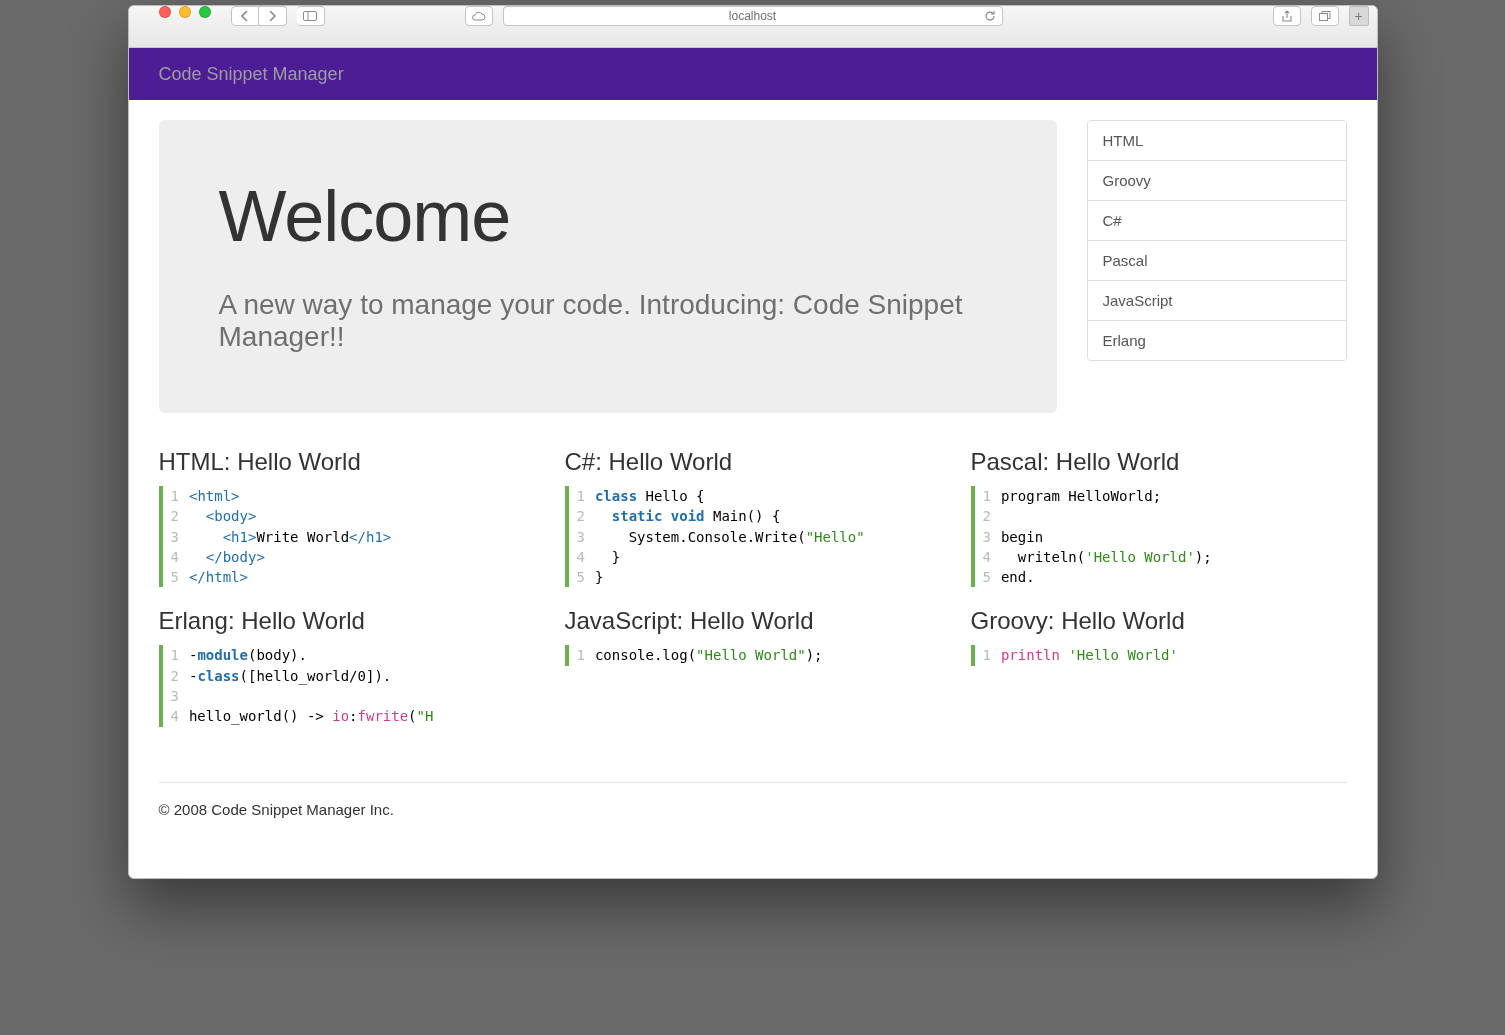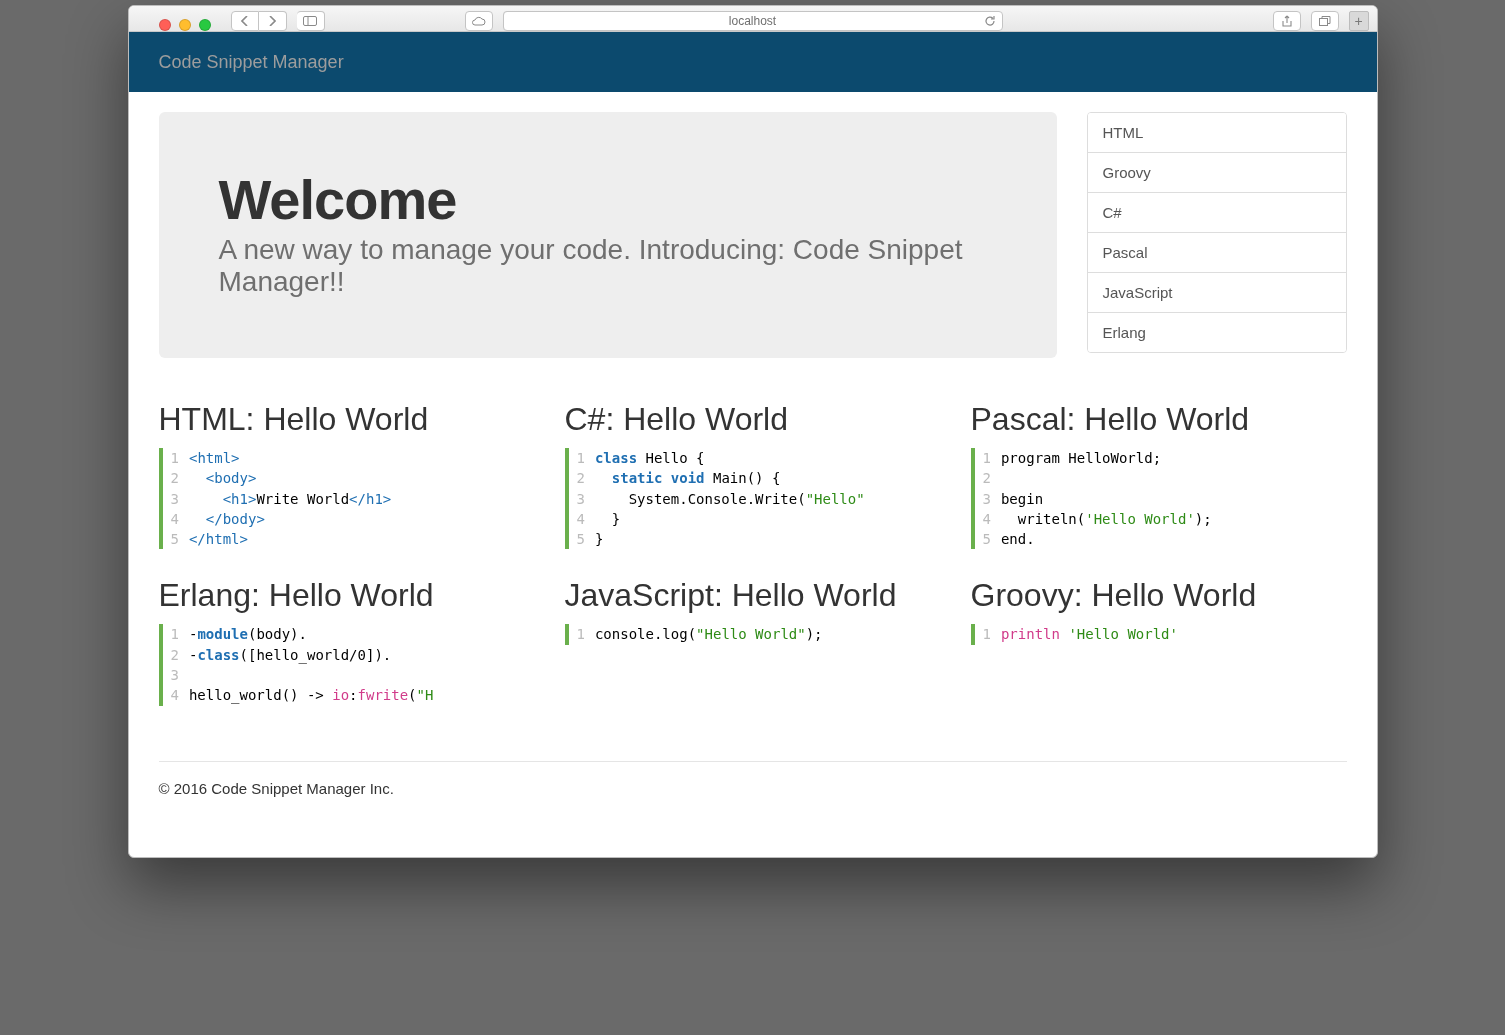--- a/index.html
+++ b/index.html
@@ -10,25 +10,25 @@
   .mac-window {
     width:1250px;
     margin:5px auto 0;
     background:#fff;
     border-radius:6px;
     box-shadow:0 28px 60px rgba(0,0,0,.45);
     overflow:hidden;
     border:1px solid #bdbdbd;
   }
   .titlebar {
-    height:26px;
+    height:42px;
     background:linear-gradient(#f6f6f6,#e7e7e7);
     border-bottom:1px solid #c9c9c9;
     display:flex;
-    align-items:flex-end;
+    align-items:flex-start;
     position:relative;
     padding-left:20px;
   }
   .traffic { display:flex; gap:8px; margin-left:10px; }
   .light { width:12px; height:12px; border-radius:50%; border:0.5px solid rgba(0,0,0,.15); }
   .light.red{background:#ff5f57}.light.yellow{background:#ffbd2e}.light.green{background:#28c940}
 
   .titlebar .navbtns { display:flex; margin-left:20px; gap:0; }
   .seg { height:20px; background:#fff; border:1px solid #c4c4c4; display:flex; align-items:center; justify-content:center; color:#6f6f6f; font-size:12px; }
   .seg:first-child{border-radius:4px 0 0 4px}
@@ -45,42 +45,42 @@
     display:flex; align-items:center; justify-content:center;
     font-size:12px; color:#6f6f6f;
   }
   .addr .reload { position:absolute; right:6px; color:#7a7a7a; font-size:12px; }
 
   .titlebar .right { margin-left:auto; display:flex; gap:10px; margin-right:8px; align-items:center;}
   .plus-tab { width:20px; height:20px; background:#d9d9d9; border:1px solid #bcbcbc; display:flex; align-items:center; justify-content:center; color:#7a7a7a; font-size:14px; border-radius:2px;}
 
   
   .site-nav {
-    background:#0c4a6e;
+    background:#4c1d95;
     color:#9d9d9d;
-    height:60px;
+    height:52px;
     display:flex; align-items:center;
     padding:0 30px;
     font-size:18px;
   }
 
   .container { padding:20px 30px 30px; }
 
   .top { display:flex; gap:30px; align-items:flex-start; }
 
   .jumbo {
     flex:1;
     background:#eeeeee;
     border-radius:6px;
     padding:55px 60px 60px;
   }
   .jumbo h1 {
-    margin:0 0 2px;
-    font-size:56px;
-    font-weight:700;
+    margin:0 0 32px;
+    font-size:72px;
+    font-weight:400;
     color:#333;
     letter-spacing:-1px;
   }
   .jumbo p { margin:0; font-size:28px; color:#6f6f6f; font-weight:300;}
 
   .lang-list {
     width:260px;
     border:1px solid #ddd;
     border-radius:4px;
     overflow:hidden;
@@ -95,22 +95,22 @@
   .lang-list .item:last-child{border-bottom:none}
 
   
   .grid {
     display:grid;
     grid-template-columns:repeat(3,1fr);
     gap:20px 30px;
     margin-top:35px;
   }
   .snip h2 {
-    margin:8px 0 10px;
-    font-size:32px;
+    margin:0 0 10px;
+    font-size:24px;
     font-weight:500;
     color:#333;
   }
   .code {
     border-left:4px solid #6ab04c;
     font-family: Menlo, Consolas, monospace;
     font-size:14px;
     line-height:1.45;
     display:flex;
     overflow:hidden;
@@ -286,15 +286,15 @@
           <h2>JavaScript: Hello World</h2>
           <div class="code"><div class="nums">1</div><div class="body"><span>console.log(</span><span class="tok-str">"Hello World"</span><span>);</span></div></div>
         </div>
         <div class="snip">
           <h2>Groovy: Hello World</h2>
           <div class="code"><div class="nums">1</div><div class="body"><span class="tok-fn">println </span><span class="tok-str">'Hello World'</span></div></div>
         </div>
       </div>
 
     <hr class="footer-rule">
-    <div class="footer">© 2016 Code Snippet Manager Inc.</div>
+    <div class="footer">© 2008 Code Snippet Manager Inc.</div>
   </div>
 </div>
 
 </body></html>

